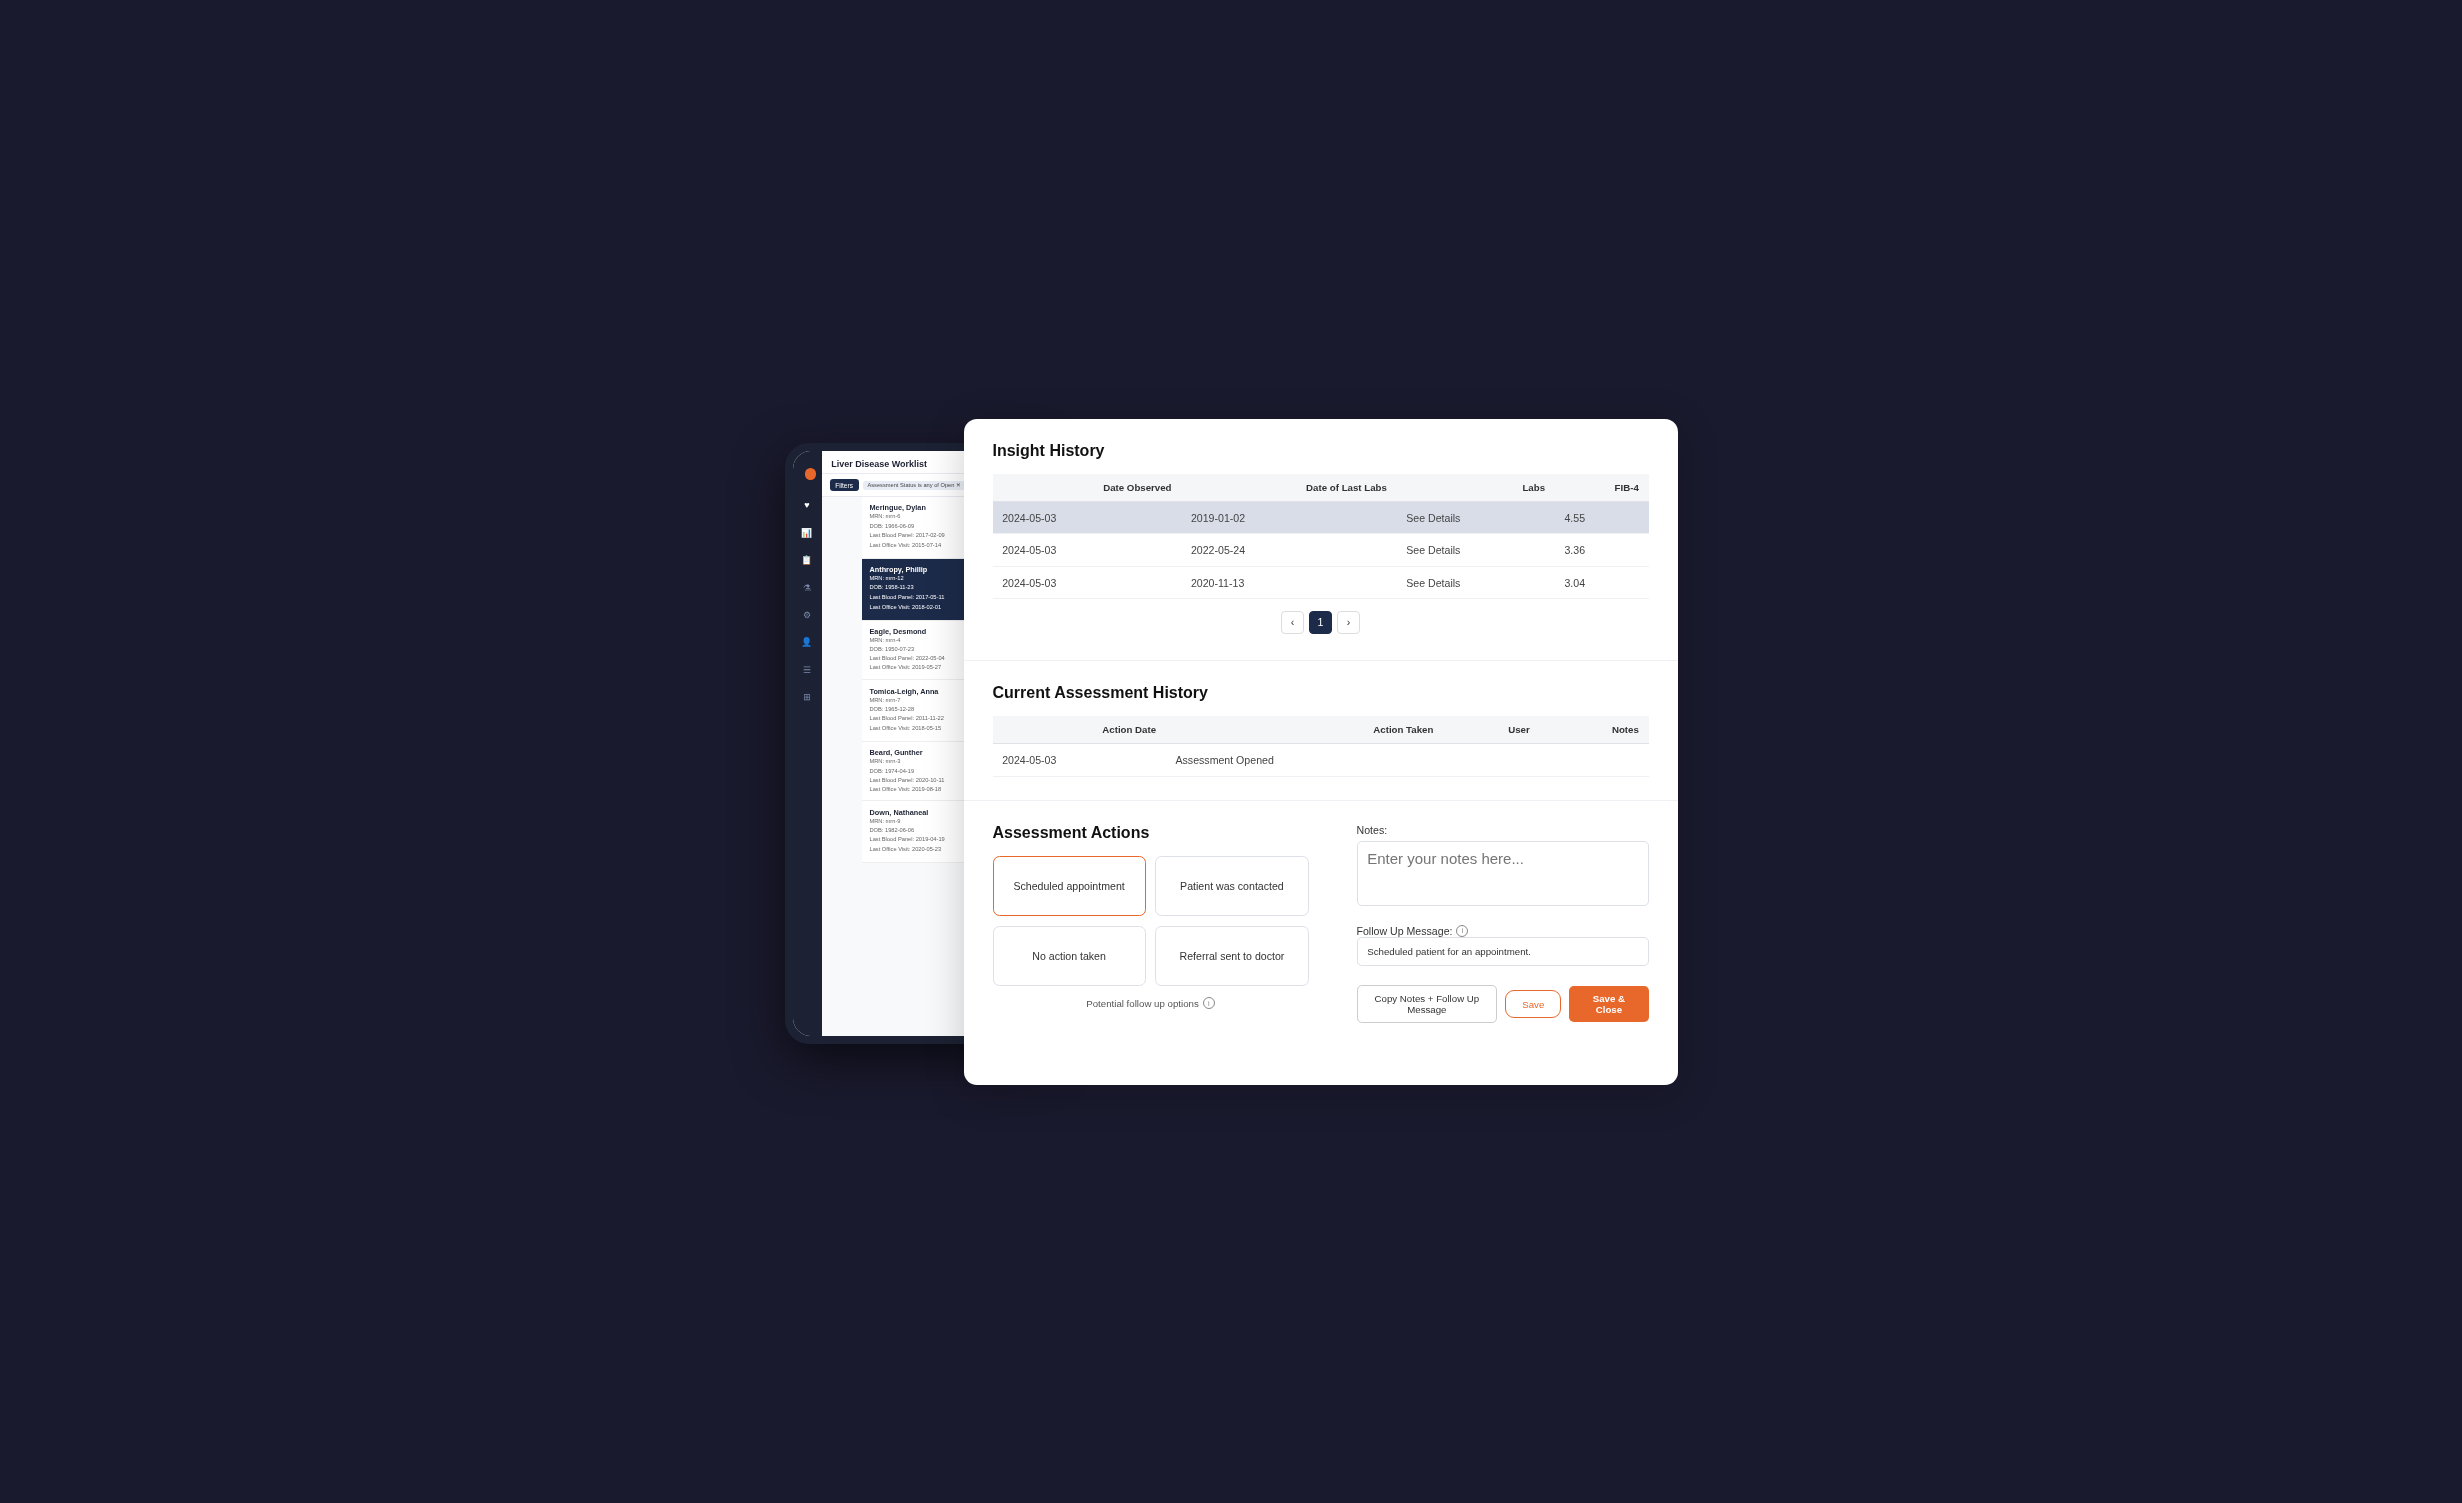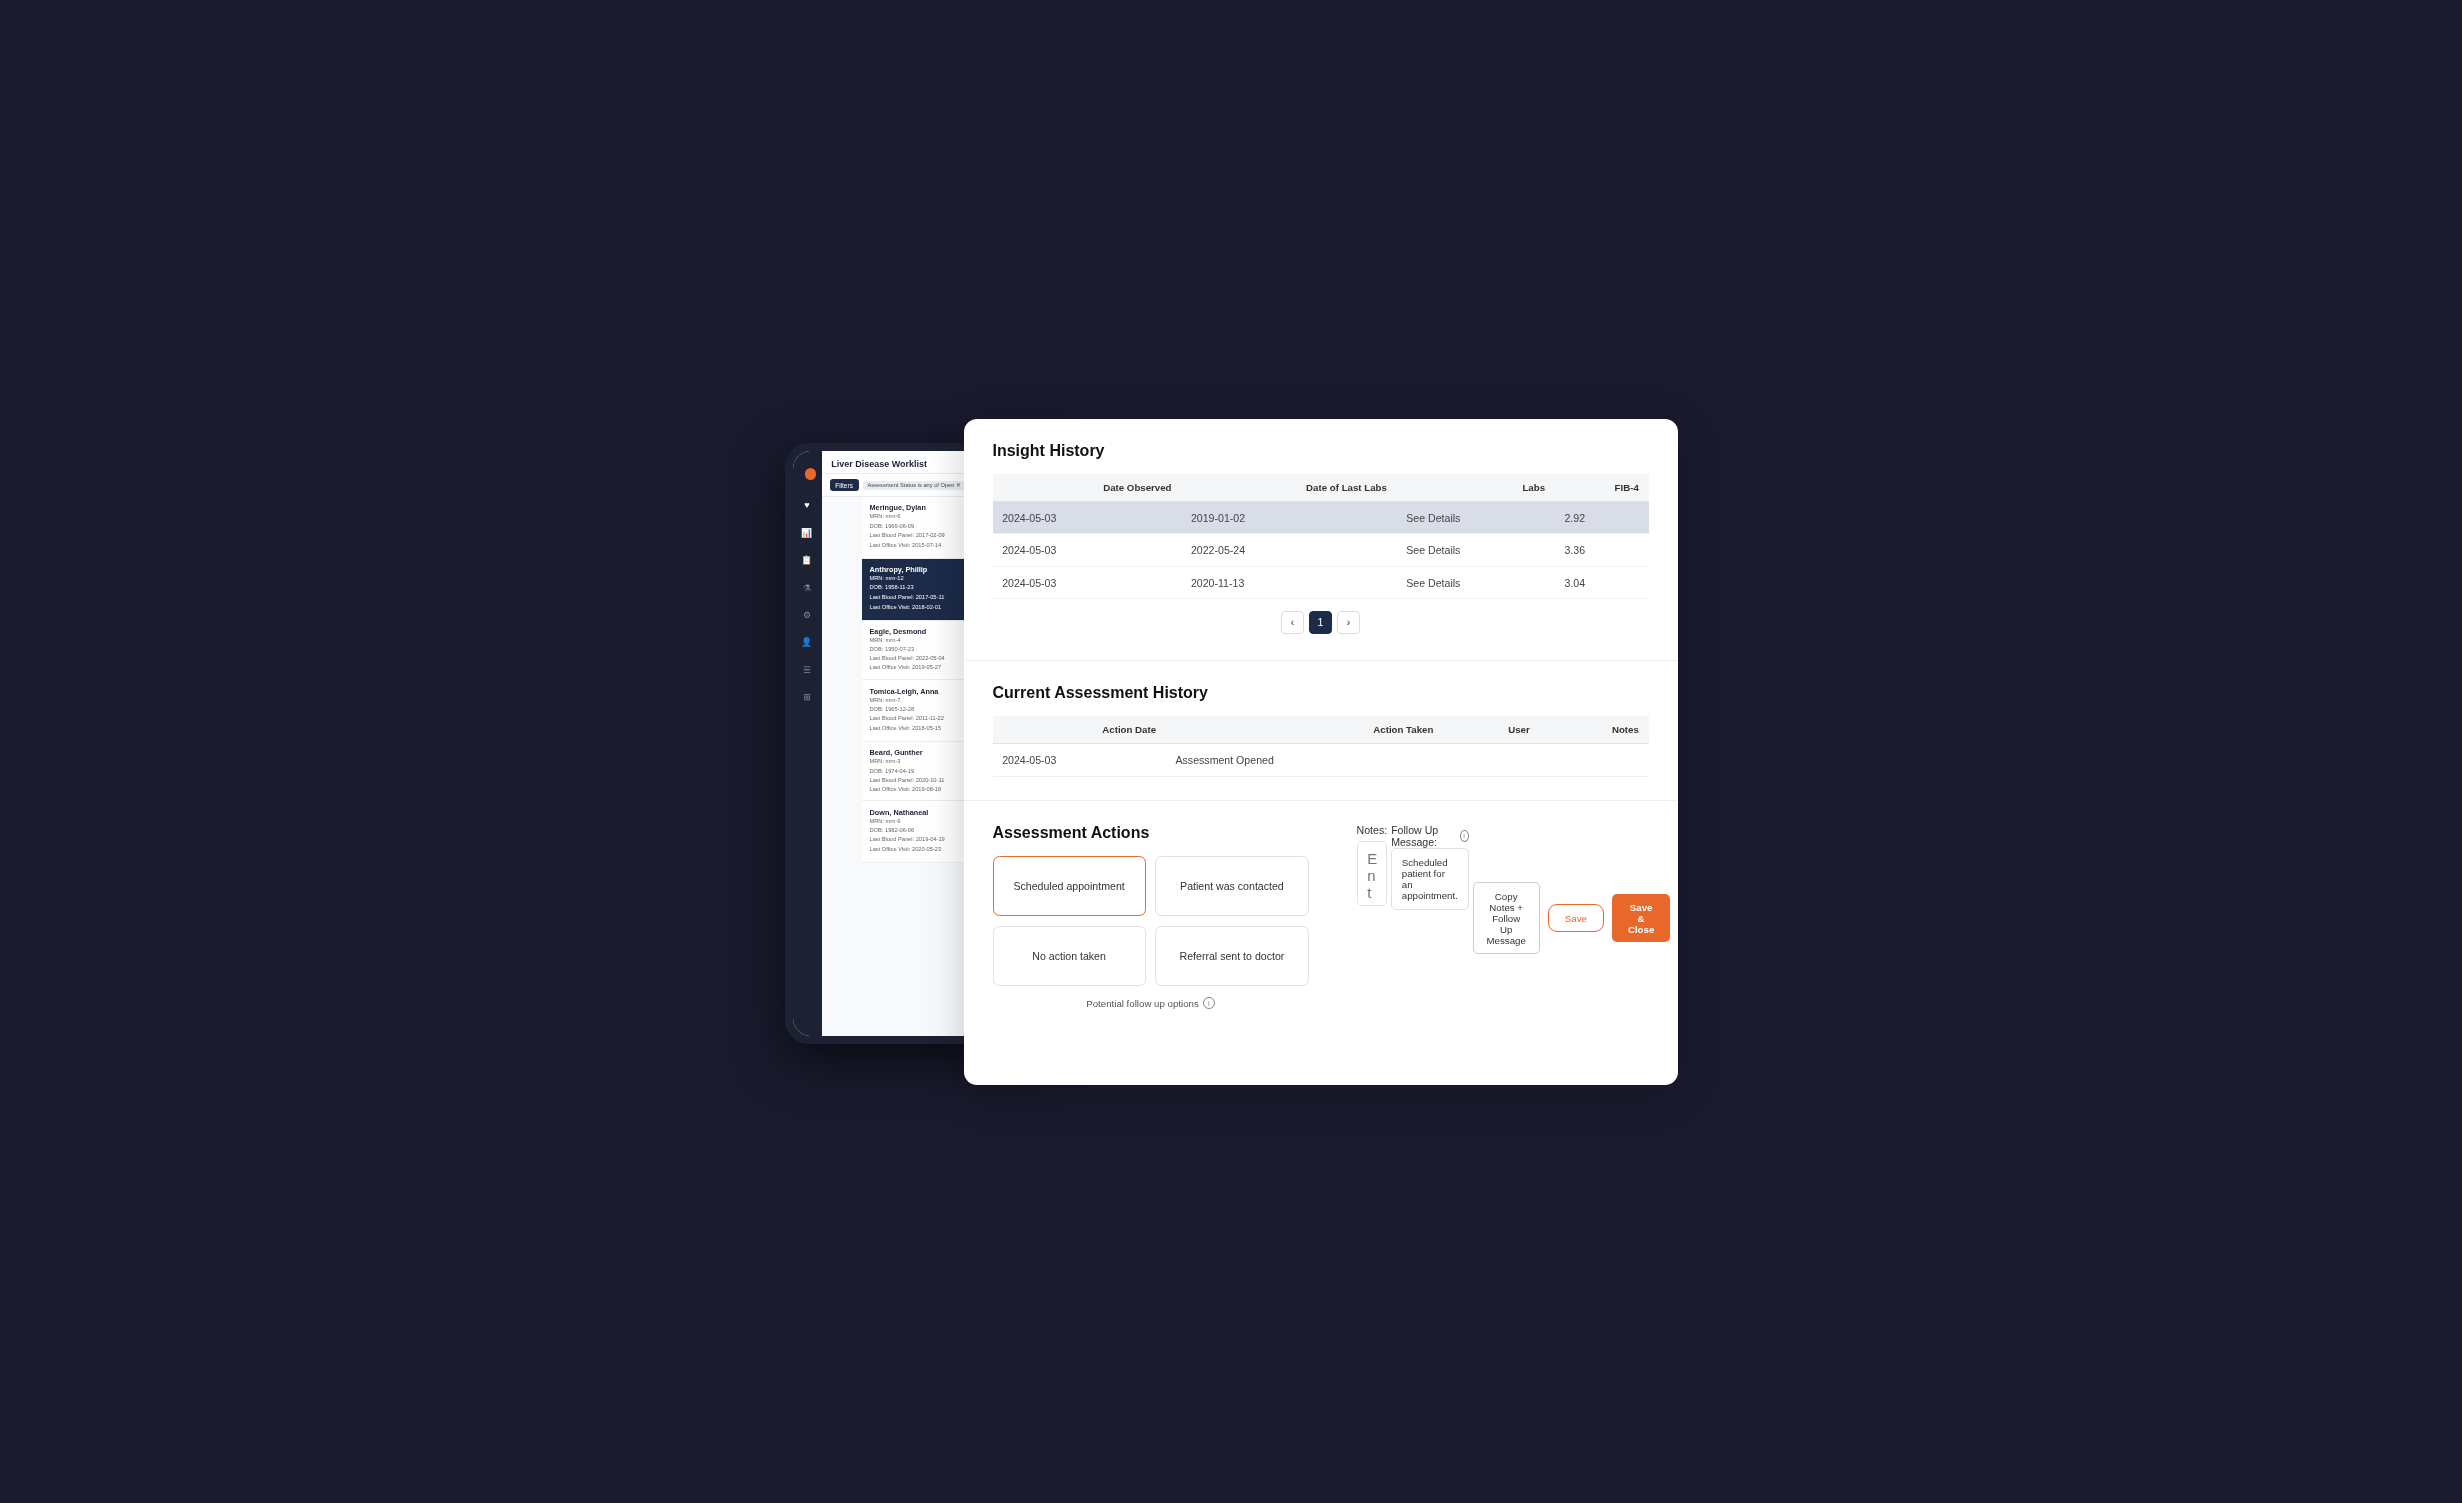--- a/index.html
+++ b/index.html
@@ -278,22 +278,22 @@
       gap: 24px;
     }
 
     .actions-left {
       flex: 1;
     }
 
     .actions-right {
       width: 292px;
       display: flex;
-      flex-direction: row;
-      gap: 4px;
+      flex-direction: column;
+      gap: 16px;
       margin-left: 24px;
     }
 
     .actions-grid {
       display: grid;
       grid-template-columns: 1fr 1fr;
       gap: 9.7px;
       margin-bottom: 11.4px;
     }
 
@@ -540,21 +540,21 @@
             <th>Date of Last Labs</th>
             <th>Labs</th>
             <th>FIB-4</th>
           </tr>
         </thead>
         <tbody id="insight-history-body">
         <tr class="highlighted">
       <td>2024-05-03</td>
       <td>2019-01-02</td>
       <td>See Details</td>
-      <td>2.92</td>
+      <td>4.55</td>
     </tr>
             <tr>
       <td>2024-05-03</td>
       <td>2022-05-24</td>
       <td>See Details</td>
       <td>3.36</td>
     </tr>
             <tr>
       <td>2024-05-03</td>
       <td>2020-11-13</td>

